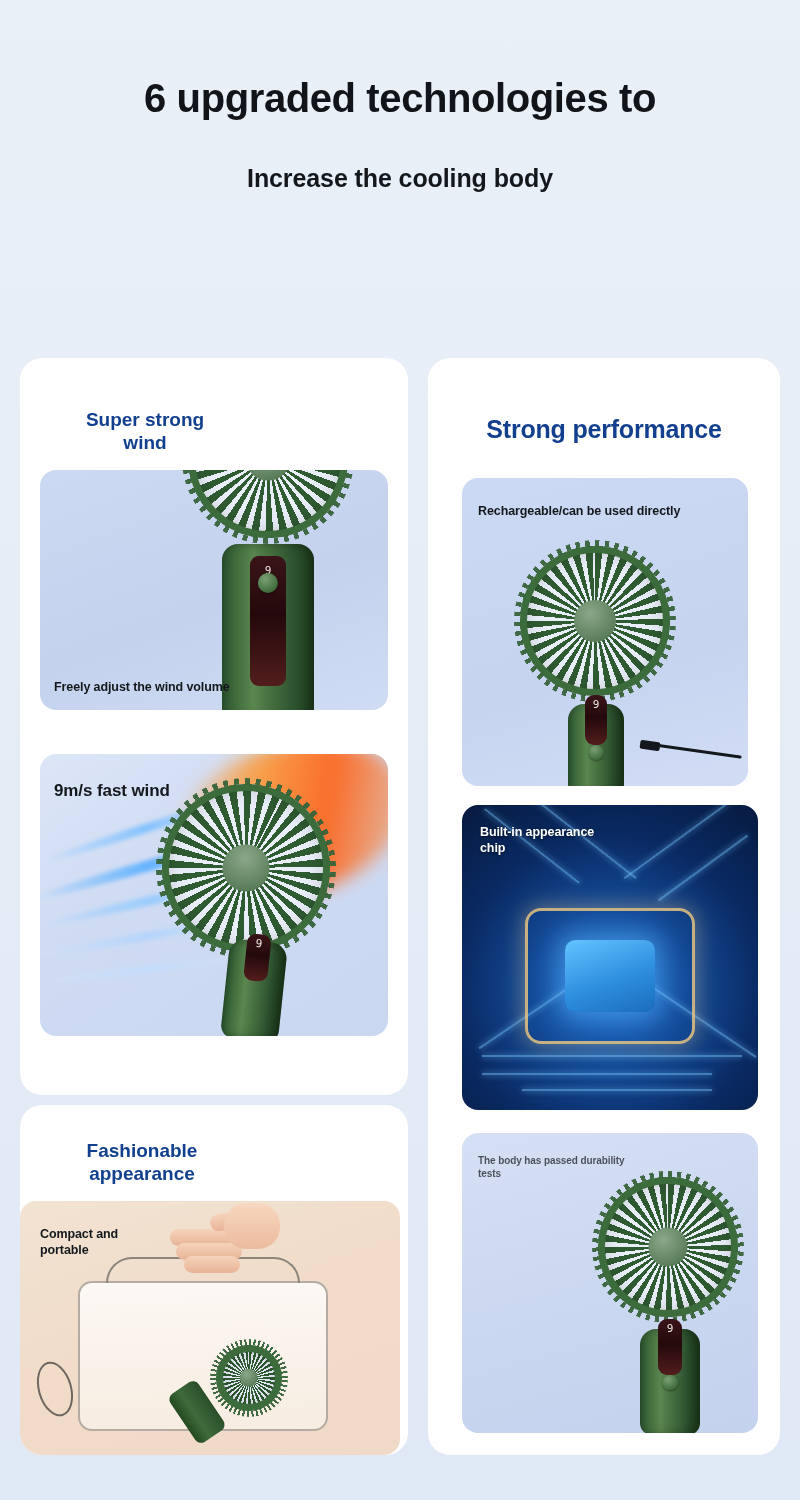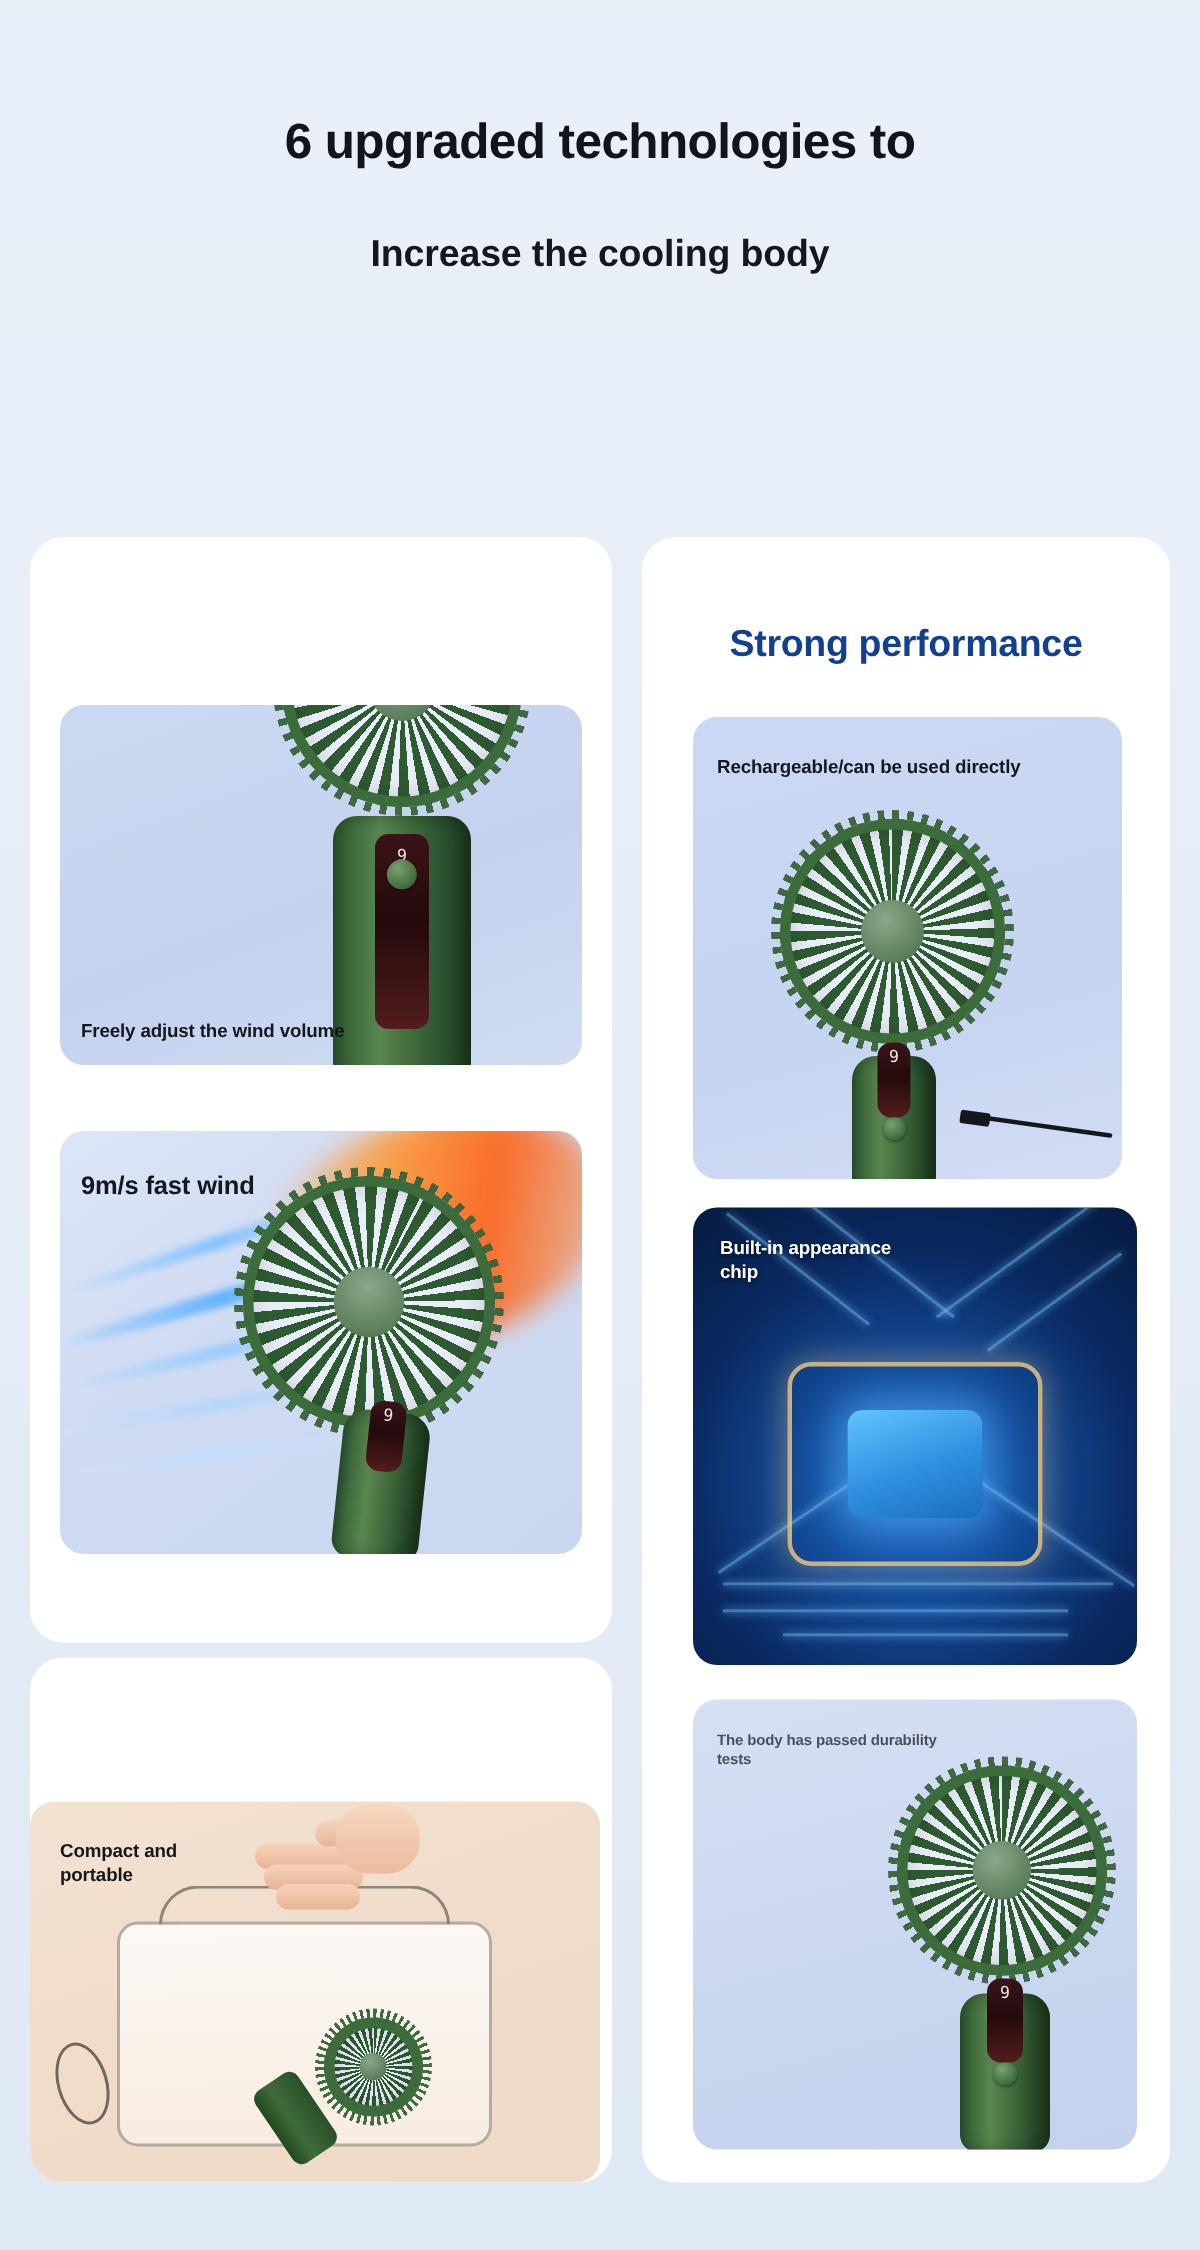--- a/index.html
+++ b/index.html
@@ -16,21 +16,21 @@
     position: relative;
     overflow: hidden;
   }
 
   
   .header {
     padding-top: 74px;
     text-align: center;
   }
   .headline {
-    font-size: 33px;
+    font-size: 40px;
     font-weight: 700;
     line-height: 1.24;
     color: #111418;
     letter-spacing: -0.4px;
     padding: 0 32px;
   }
   .headline .line { display: block; }
   .subhead {
     margin-top: 40px;
     font-size: 25px;
@@ -285,20 +285,24 @@
 <div class="header">
   <h1 class="headline">
     <span class="line">6 upgraded technologies to</span>
   </h1>
   <div class="subhead">Increase the cooling body</div>
 </div>
 
 <div class="board">
 
   <section class="card card-wind">
+    <div class="card-title title-wind">
+      <span>Super strong</span><br>
+      <span>wind</span>
+    </div>
 
     <div class="panel panel-handheld">
 
       <div class="fanhead" style="left:148px; top:-92px; width:160px; height:160px;">
         <div class="guard"></div>
         <div class="ring"></div>
         <div class="hub"></div>
       </div>
 
       <div class="fanbody" style="left:182px; top:40px; width:92px; height:210px;">
@@ -336,20 +340,24 @@
         <div class="grip"></div>
         <div class="screen" style="top:10%; height:40%;">
           <div class="digit">9</div>
         </div>
       </div>
       <div class="panel-caption cap-fastwind">9m/s fast wind</div>
     </div>
   </section>
 
   <section class="card card-fashion">
+    <div class="card-title title-fashion">
+      <span>Fashionable</span><br>
+      <span>appearance</span>
+    </div>
 
     <div class="panel panel-pouch">
       <div class="pouch">
         <div class="handle"></div>
       </div>
       <div class="strap"></div>
 
       <div class="hand">
         <div class="finger" style="left:0px;  top:20px; width:74px;"></div>
         <div class="finger" style="left:6px;  top:34px; width:66px;"></div>

